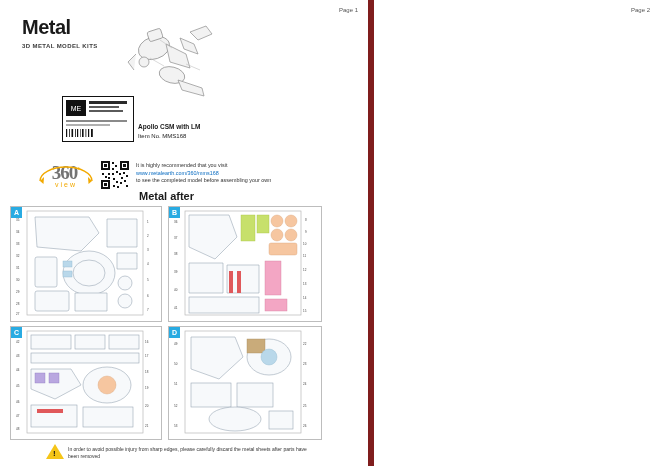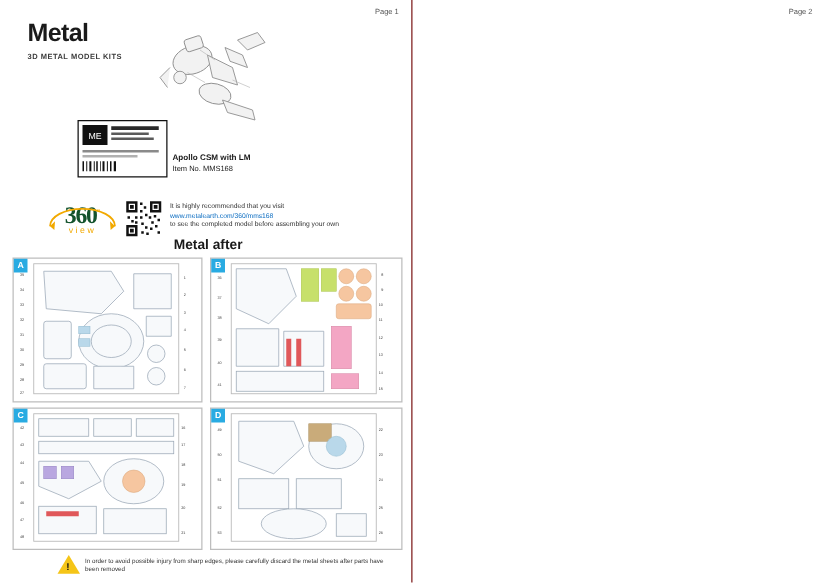--- a/index.html
+++ b/index.html
@@ -1,36 +1,36 @@
 <!DOCTYPE html>
 <html><head>
 <meta charset="utf-8">
 <style>
   html,body{margin:0;padding:0;background:#ffffff;}
   body{width:660px;height:466px;font-family:"Liberation Sans",sans-serif;color:#231f20;overflow:hidden;}
   .sheet{position:absolute;top:0;left:0;width:660px;height:466px;background:#fff;}
   .page{position:absolute;top:0;height:466px;box-sizing:border-box;}
-  .page-left{left:0;width:330px;border-right:1px solid #7f1d1d;}
+  .page-left{left:0;width:374px;border-right:6px solid #7f1d1d;}
   .page-right{left:330px;width:330px;}
   .page-num{position:absolute;top:7px;font-size:6px;color:#555;}
   .pl-num{right:10px;}
   .pr-num{right:10px;}
 
   
   .brand{position:absolute;left:22px;top:18px;}
   .brand .b1{font-size:20px;font-weight:bold;letter-spacing:-0.5px;line-height:19px;color:#1a1a1a;}
   .brand .tag{margin-top:6px;font-size:6px;letter-spacing:0.4px;color:#3b3b3b;font-weight:bold;}
 
   .kitphoto{position:absolute;left:120px;top:18px;width:100px;height:92px;}
   .label-card{position:absolute;left:62px;top:96px;width:70px;height:44px;border:1px solid #111;background:#fff;}
   .model-name{position:absolute;left:138px;top:123px;font-size:6.5px;font-weight:bold;color:#1a1a1a;}
   .model-item{position:absolute;left:138px;top:133px;font-size:6px;color:#1a1a1a;}
 
   .badge360{position:absolute;left:38px;top:162px;width:56px;height:30px;}
-  .badge360 .num{font-family:"Liberation Serif",serif;font-size:19px;font-weight:bold;color:#14532d;letter-spacing:-1px;}
+  .badge360 .num{font-family:"Liberation Serif",serif;font-size:19px;font-weight:bold;color:#737373;letter-spacing:-1px;}
   .badge360 .deg{font-size:7px;color:#f2a900;vertical-align:super;}
   .badge360 .vw{font-size:7px;color:#f2a900;text-align:center;letter-spacing:2px;margin-top:-3px;}
   .qr{position:absolute;left:100px;top:160px;width:30px;height:30px;background:#fff;}
   .viewtext{position:absolute;left:136px;top:162px;width:180px;font-size:5.4px;line-height:7.5px;color:#333;}
   .viewtext .url{color:#0a6cc1;}
 
   .ms-title{position:absolute;left:139px;top:190px;font-size:11px;font-weight:bold;color:#1a1a1a;}
 
   .sheetbox{position:absolute;border:1px solid #bdbdbd;background:#fff;}
   .sheet-a{left:10px;top:206px;width:150px;height:114px;}

